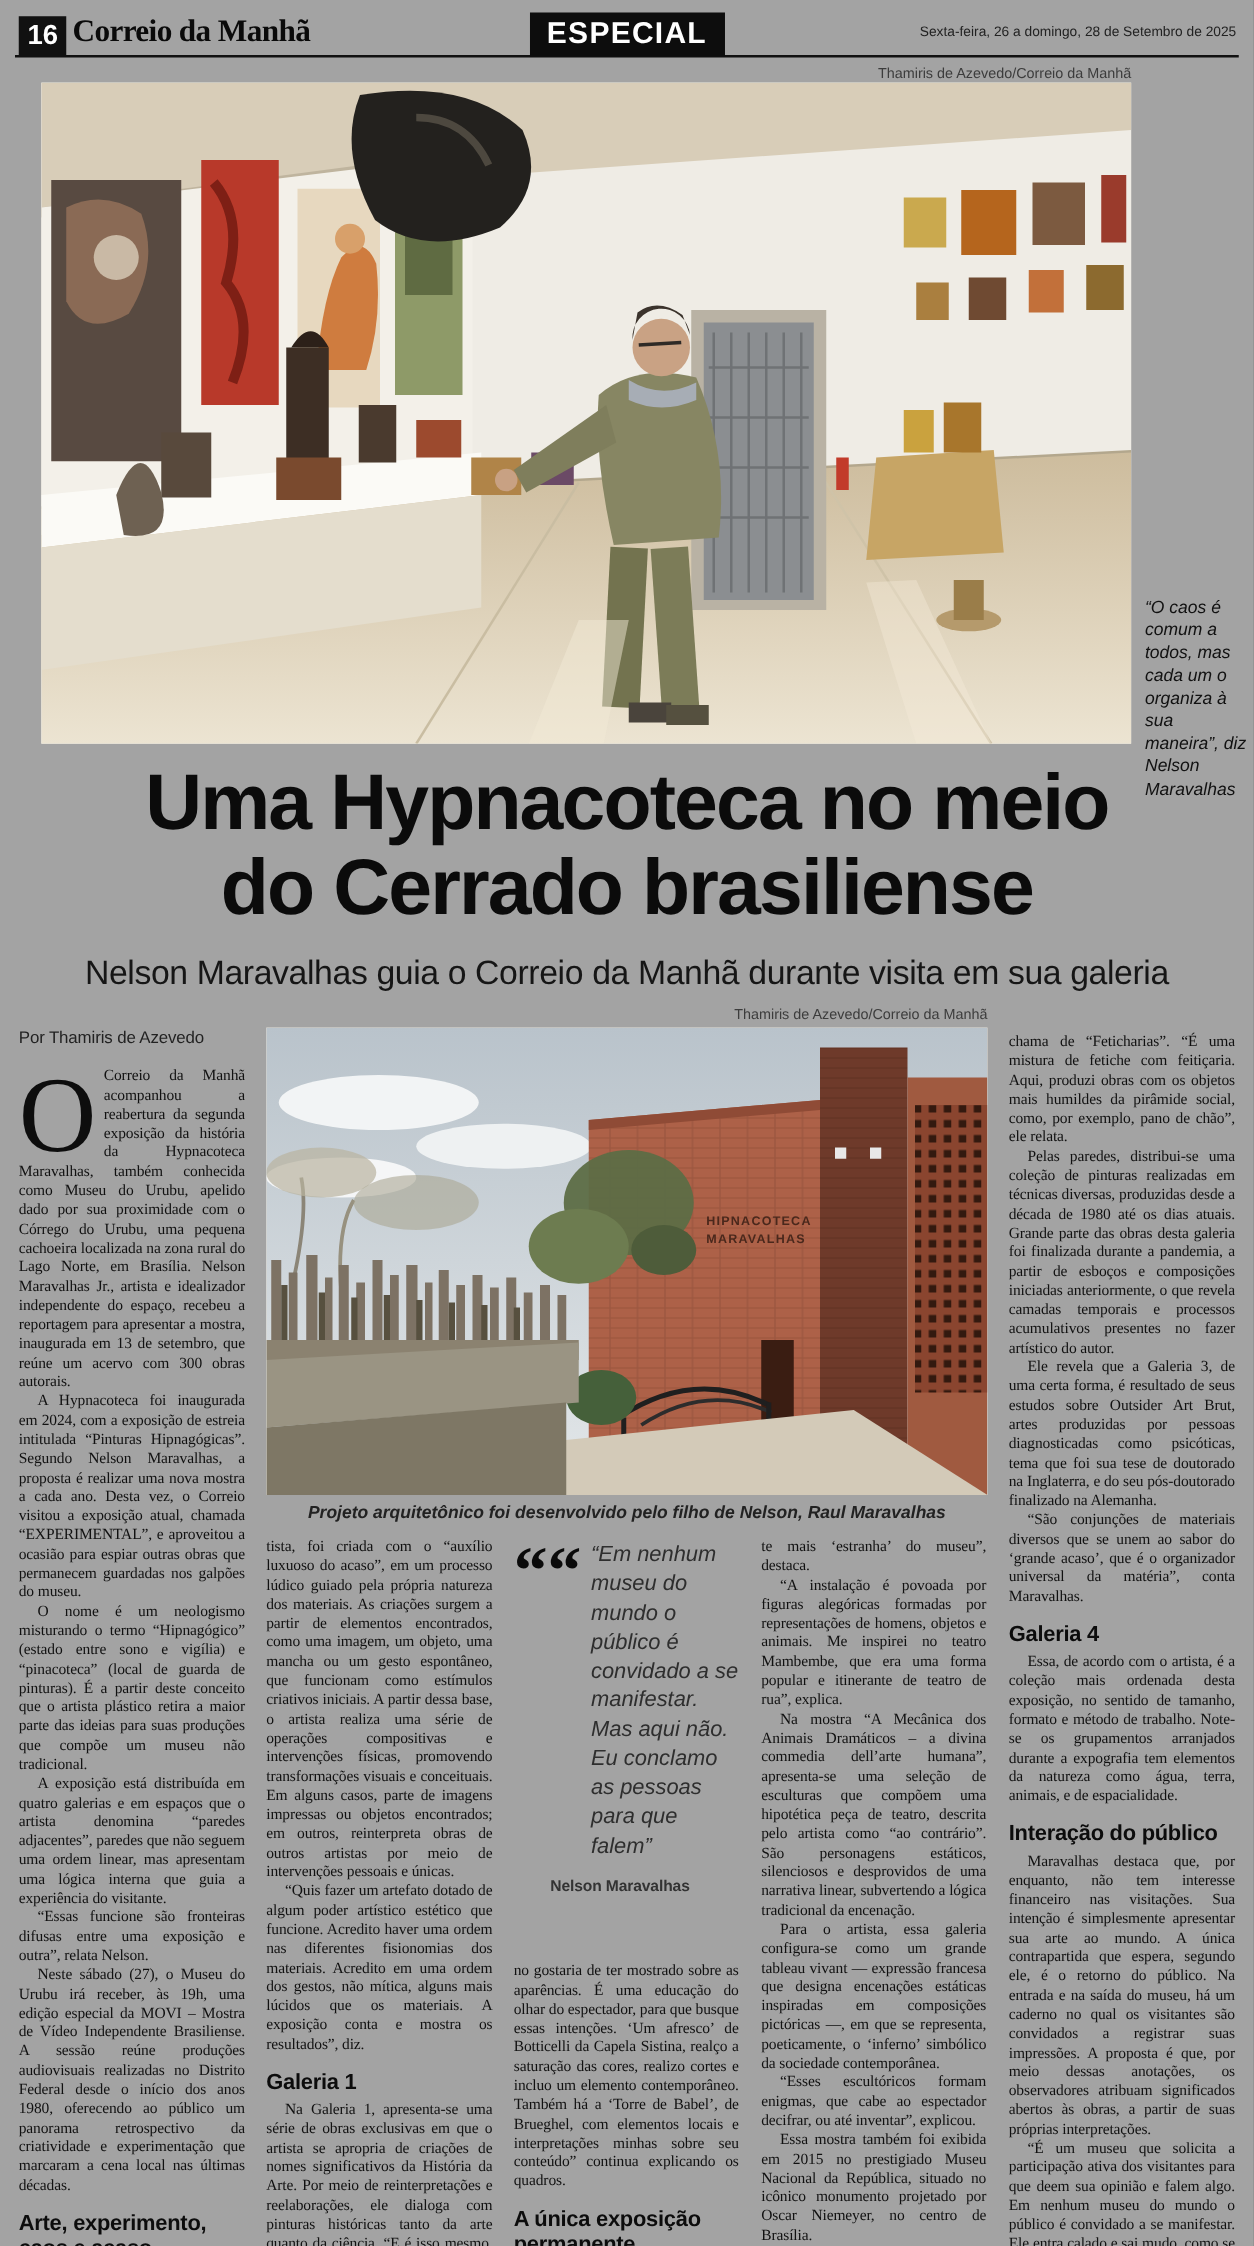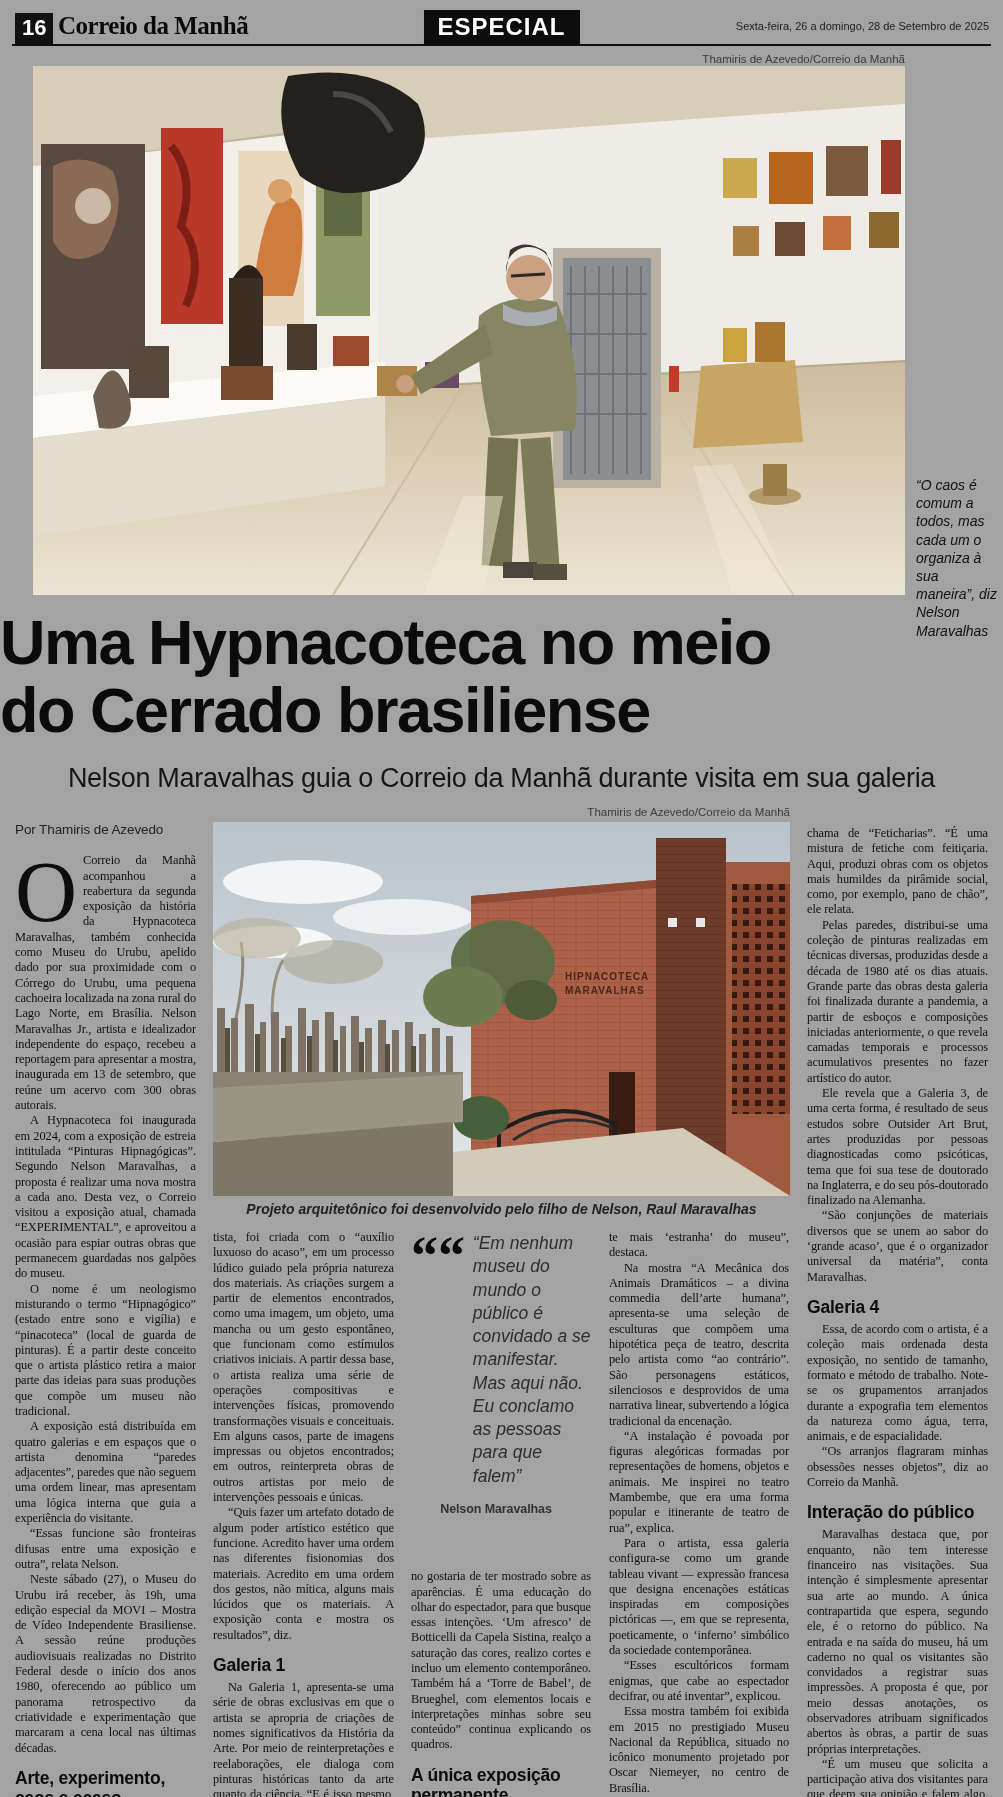--- a/index.html
+++ b/index.html
@@ -18,21 +18,21 @@
   .caption { position:absolute; font-size:14px; font-style:italic; font-weight:bold; color:#222; text-align:center; }
 
   
   .photo { position:absolute; overflow:hidden; background:#e8e4da; }
   .photo svg { display:block; }
 
   
   .side-quote { position:absolute; left:916px; top:476px; width:84px; font-size:14px; line-height:1.3; font-weight:normal; font-style:italic; color:#111; }
 
   
-  .headline { position:absolute; left:0; width:1003px; top:608px; font-weight:800; font-size:63px; line-height:1.08; letter-spacing:-1.5px; color:#0b0b0b; }
+  .headline { position:absolute; left:0; width:1003px; top:608px; text-align:center; font-weight:800; font-size:63px; line-height:1.08; letter-spacing:-1.5px; color:#0b0b0b; }
   .subtitle { position:absolute; left:0; width:1003px; top:763px; text-align:center; font-size:27px; font-weight:400; letter-spacing:-0.3px; color:#161616; }
 
   
   .col { position:absolute; font-family:"Liberation Serif", serif; font-size:12.4px; line-height:15.3px; color:#111; text-align:justify; letter-spacing:-0.1px; }
   .col p { text-indent:15px; }
   .col p.cont { text-indent:0; }
   .byline { font-family:"Liberation Sans", sans-serif; font-size:13.5px; color:#222; margin-bottom:16px; text-align:left; text-indent:0 !important; }
   .dropcap-p { text-indent:0 !important; }
   .dropcap { float:left; font-size:86px; line-height:70px; padding:4px 6px 0 0; font-family:"Liberation Serif", serif; color:#0d0d0d; }
   .subhead { font-family:"Liberation Sans", sans-serif; font-weight:bold; font-size:17.5px; line-height:1.15; letter-spacing:-0.2px; color:#0c0c0c; text-align:left; margin:12px 0 5px; }
@@ -293,34 +293,33 @@
       <div class="pq-text">“Em nenhum museu do mundo o público é convidado a se manifestar. Mas aqui não. Eu conclamo as pessoas para que falem”</div>
     </div>
     <div class="pq-attr">Nelson Maravalhas</div>
     <p class="cont">no gostaria de ter mostrado sobre as aparências. É uma educação do olhar do espectador, para que busque essas intenções. ‘Um afresco’ de Botticelli da Capela Sistina, realço a saturação das cores, realizo cortes e incluo um elemento contemporâneo. Também há a ‘Torre de Babel’, de Brueghel, com elementos locais e interpretações minhas sobre seu conteúdo” continua explicando os quadros.</p>
     <div class="subhead">A única exposição permanente</div>
 
   </div>
 
   <div class="col" style="left:609px; top:1230px; width:180px; height:567px;">
     <p class="cont">te mais ‘estranha’ do museu”, destaca.</p>
+    <p>“A instalação é povoada por figuras alegóricas formadas por representações de homens, objetos e animais. Me inspirei no teatro Mambembe, que era uma forma popular e itinerante de teatro de rua”, explica.</p>
     <p>Na mostra “A Mecânica dos Animais Dramáticos – a divina commedia dell’arte humana”, apresenta-se uma seleção de esculturas que compõem uma hipotética peça de teatro, descrita pelo artista como “ao contrário”. São personagens estáticos, silenciosos e desprovidos de uma narrativa linear, subvertendo a lógica tradicional da encenação.</p>
-    <p>“A instalação é povoada por figuras alegóricas formadas por representações de homens, objetos e animais. Me inspirei no teatro Mambembe, que era uma forma popular e itinerante de teatro de rua”, explica.</p>
     <p>Para o artista, essa galeria configura-se como um grande tableau vivant — expressão francesa que designa encenações estáticas inspiradas em composições pictóricas —, em que se representa, poeticamente, o ‘inferno’ simbólico da sociedade contemporânea.</p>
     <p>“Esses escultóricos formam enigmas, que cabe ao espectador decifrar, ou até inventar”, explicou.</p>
     <p>Essa mostra também foi exibida em 2015 no prestigiado Museu Nacional da República, situado no icônico monumento projetado por Oscar Niemeyer, no centro de Brasília.</p>
 
   </div>
 
   <div class="col" style="left:807px; top:826px; width:181px; height:971px;">
     <p class="cont">chama de “Feticharias”. “É uma mistura de fetiche com feitiçaria. Aqui, produzi obras com os objetos mais humildes da pirâmide social, como, por exemplo, pano de chão”, ele relata.</p>
     <p>Pelas paredes, distribui-se uma coleção de pinturas realizadas em técnicas diversas, produzidas desde a década de 1980 até os dias atuais. Grande parte das obras desta galeria foi finalizada durante a pandemia, a partir de esboços e composições iniciadas anteriormente, o que revela camadas temporais e processos acumulativos presentes no fazer artístico do autor.</p>
     <p>Ele revela que a Galeria 3, de uma certa forma, é resultado de seus estudos sobre Outsider Art Brut, artes produzidas por pessoas diagnosticadas como psicóticas, tema que foi sua tese de doutorado na Inglaterra, e do seu pós-doutorado finalizado na Alemanha.</p>
     <p>“São conjunções de materiais diversos que se unem ao sabor do ‘grande acaso’, que é o organizador universal da matéria”, conta Maravalhas.</p>
     <div class="subhead">Galeria 4</div>
     <p>Essa, de acordo com o artista, é a coleção mais ordenada desta exposição, no sentido de tamanho, formato e método de trabalho. Note-se os grupamentos arranjados durante a expografia tem elementos da natureza como água, terra, animais, e de espacialidade.</p>
-    <p>“Os arranjos flagraram minhas obsessões nesses objetos”, diz ao Correio da Manhã.</p>
     <div class="subhead">Interação do público</div>
     <p>Maravalhas destaca que, por enquanto, não tem interesse financeiro nas visitações. Sua intenção é simplesmente apresentar sua arte ao mundo. A única contrapartida que espera, segundo ele, é o retorno do público. Na entrada e na saída do museu, há um caderno no qual os visitantes são convidados a registrar suas impressões. A proposta é que, por meio dessas anotações, os observadores atribuam significados abertos às obras, a partir de suas próprias interpretações.</p>
     <p>“É um museu que solicita a participação ativa dos visitantes para que deem sua opinião e falem algo. Em nenhum museu do mundo o público é convidado a se manifestar. Ele entra calado e sai mudo, como se dizem. Mas aqui não. Eu conclamo as pessoas para que falem. Então, é um museu mais democrático”, declara.</p>
   </div>
 
 </div>
 
 </body></html>

